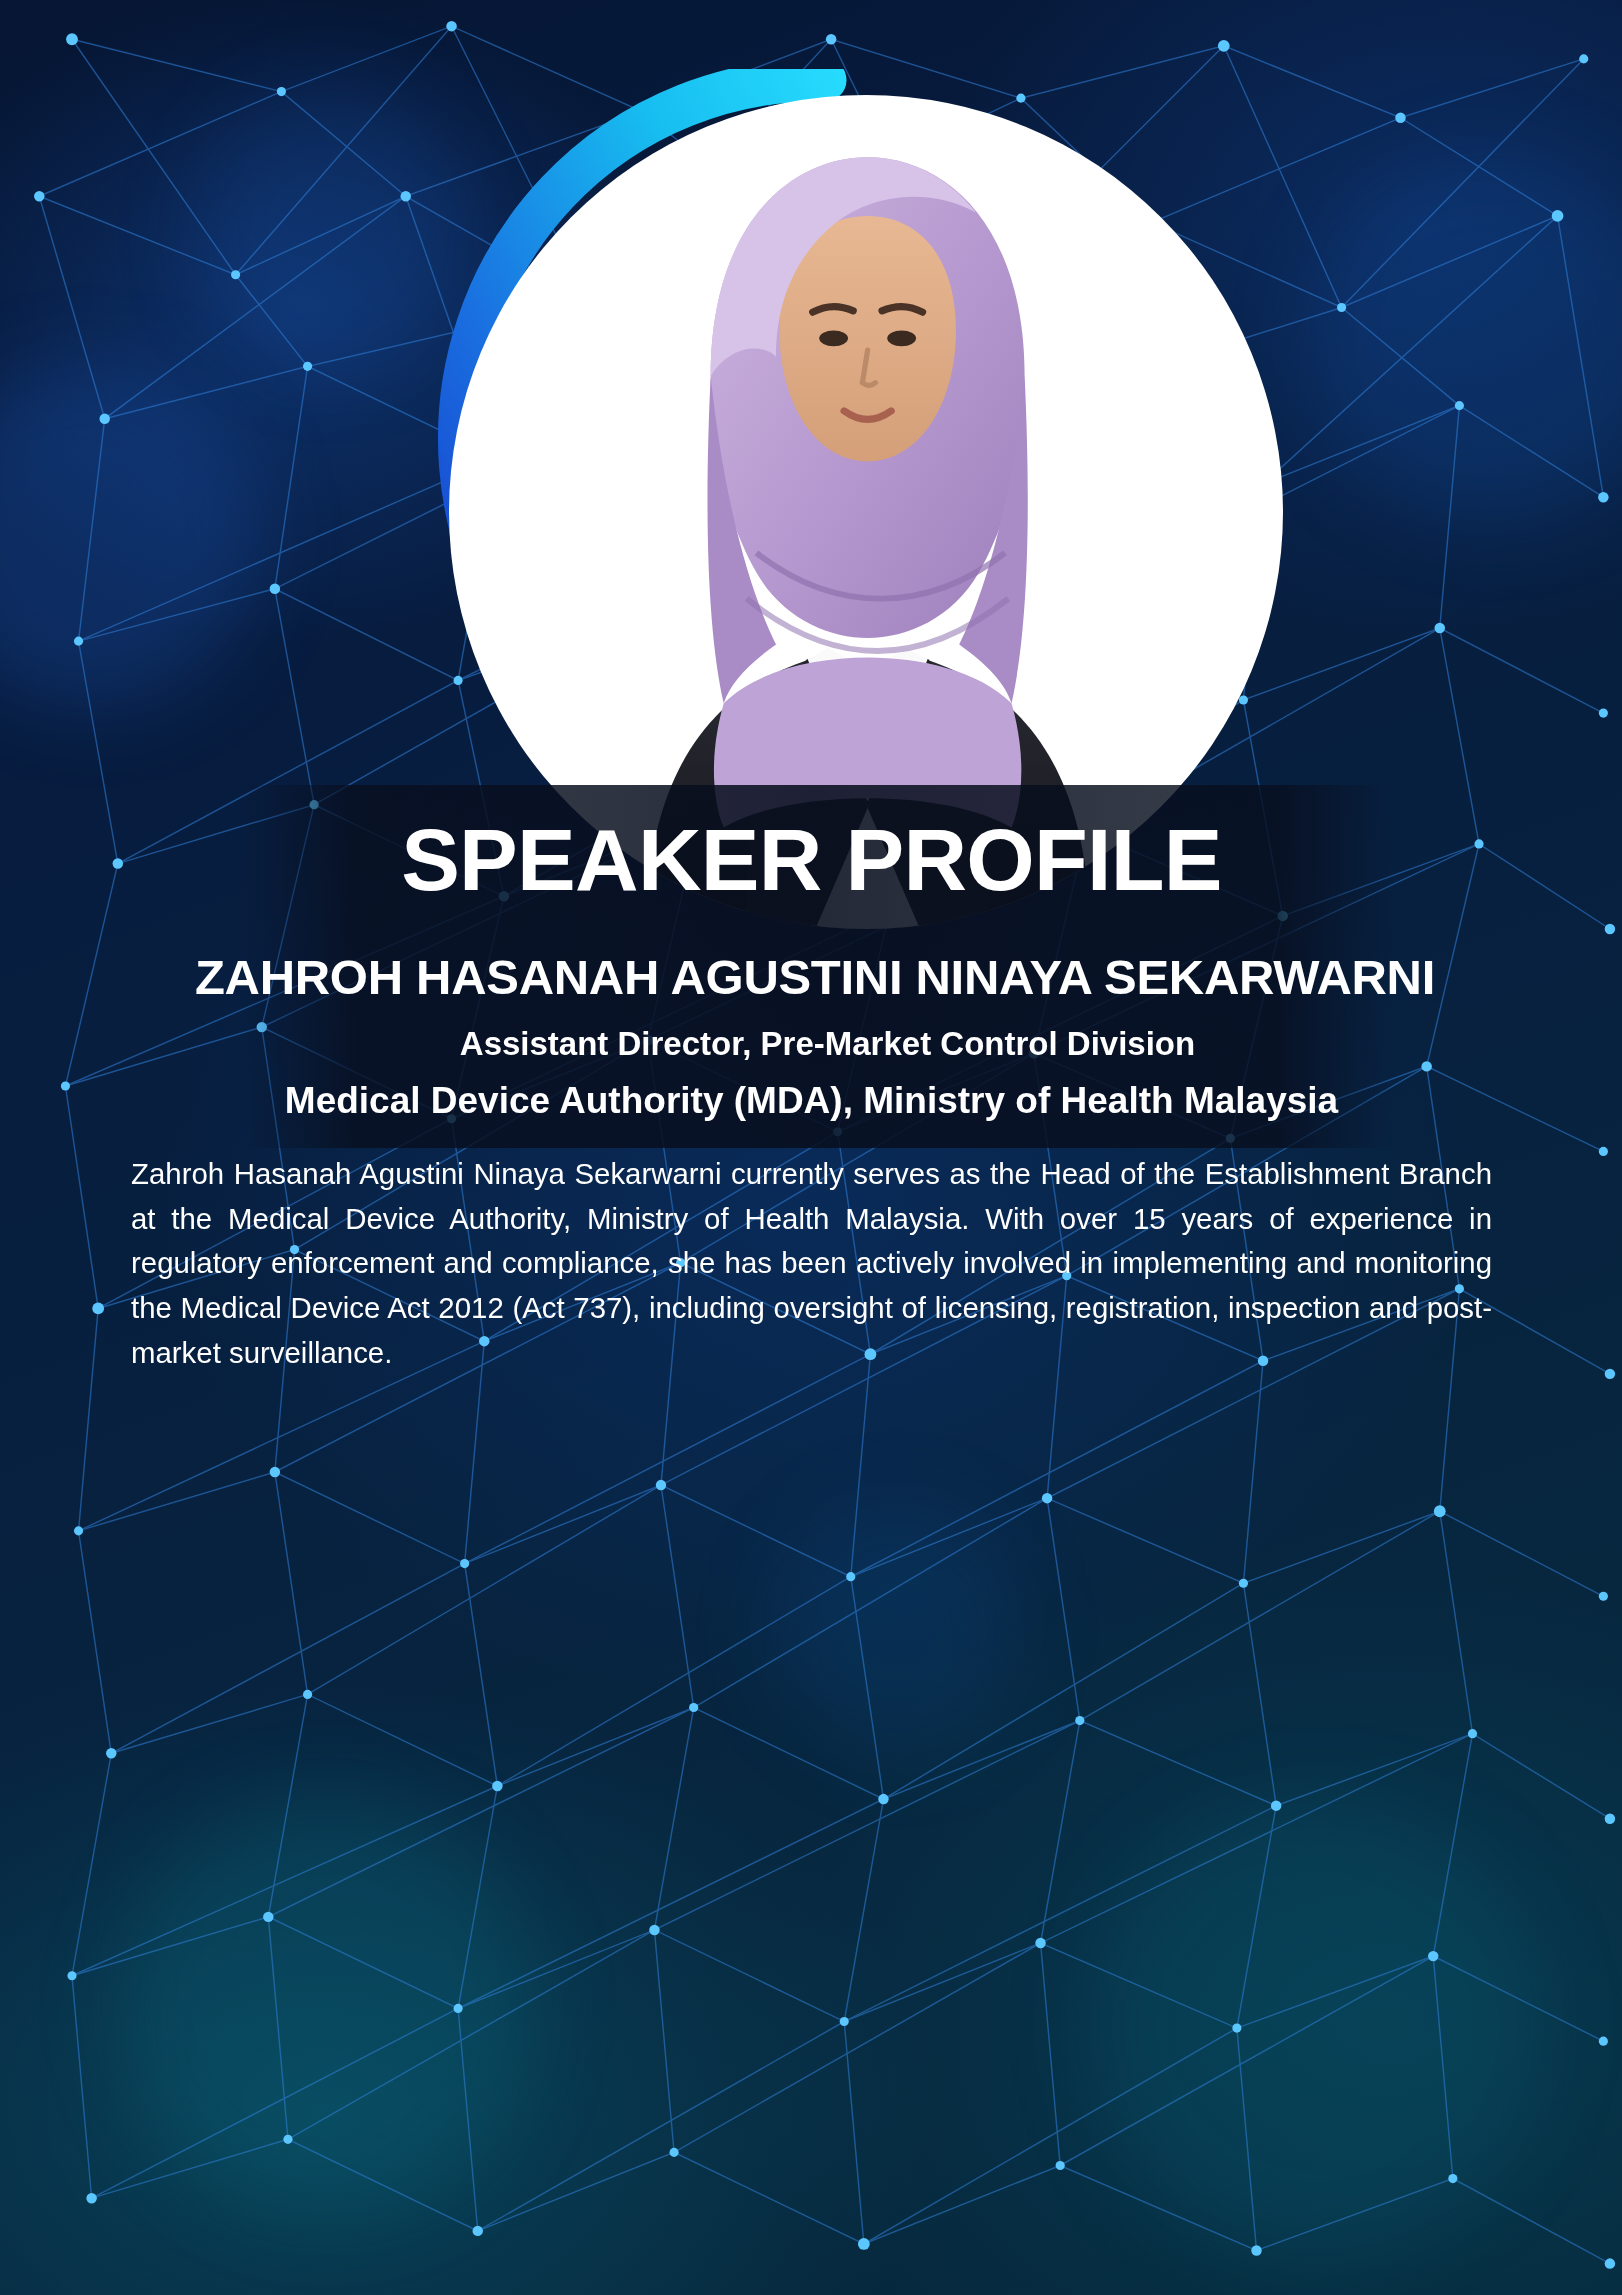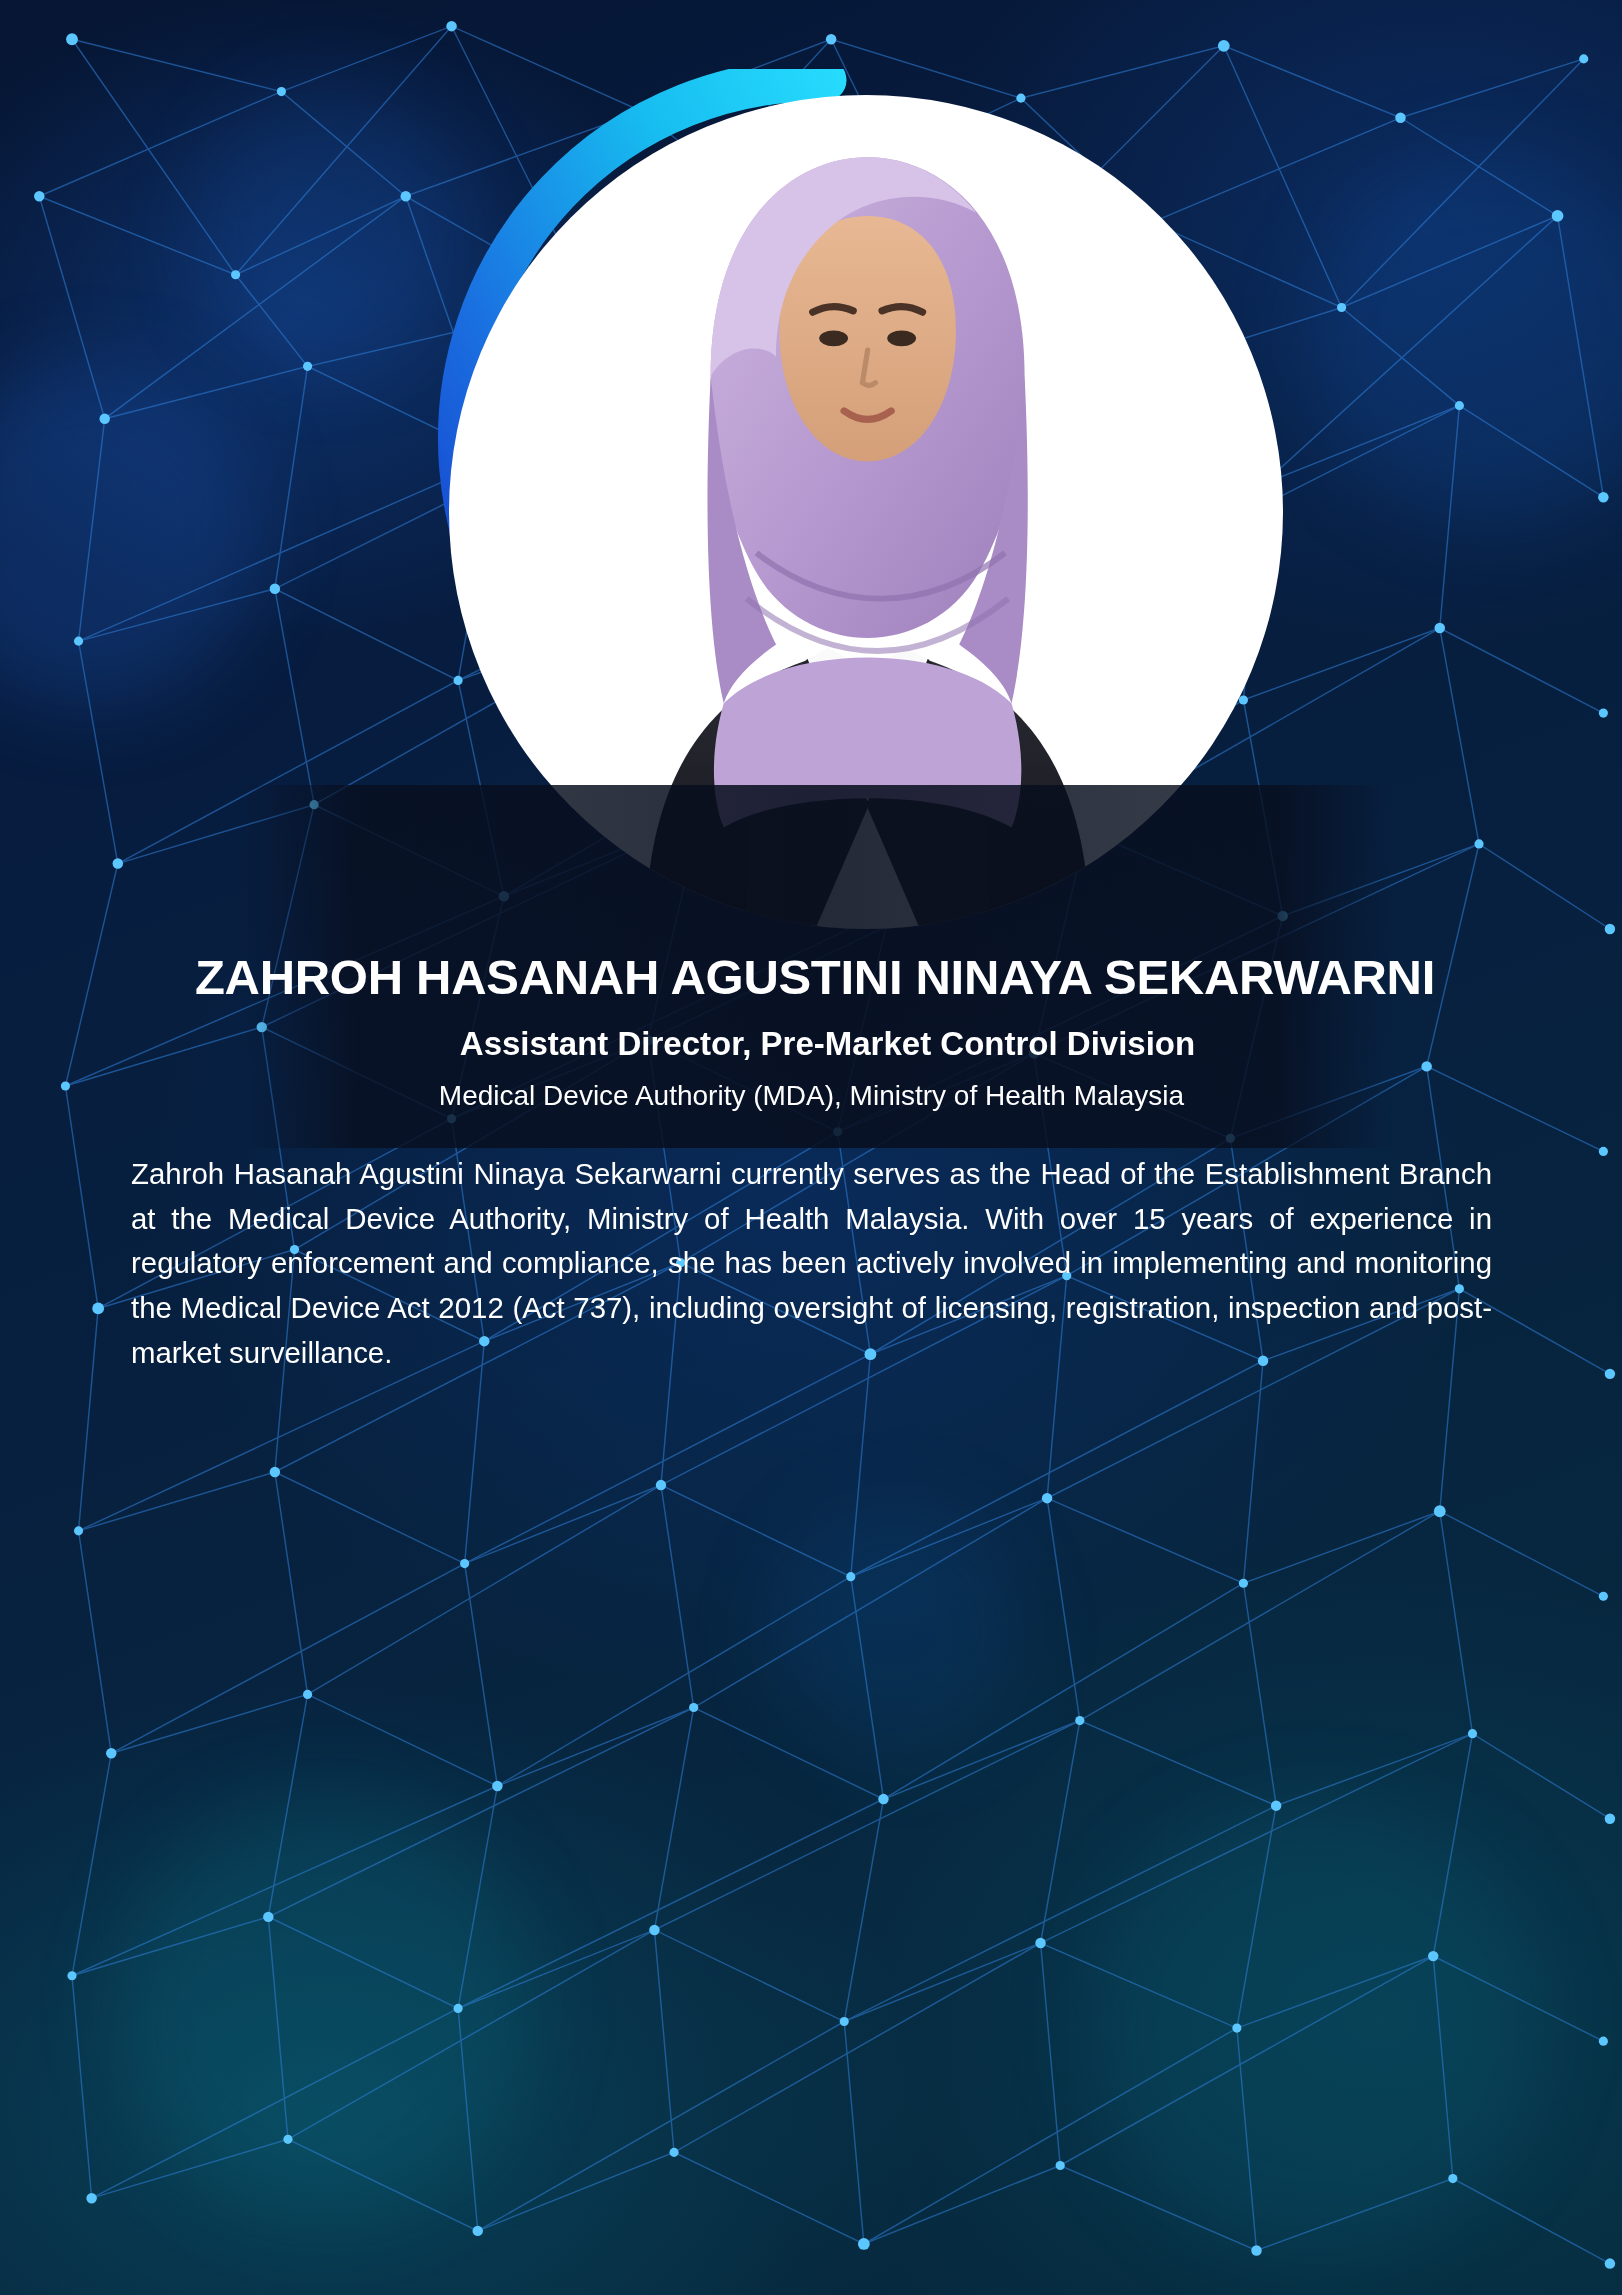--- a/index.html
+++ b/index.html
@@ -128,22 +128,22 @@
     font-weight: 700;
   }
 
   .speaker-org {
     position: absolute;
     left: 0;
     top: 1080px;
     width: 1623px;
     text-align: center;
     color: #ffffff;
-    font-size: 28px;
-    font-weight: 400;
+    font-size: 37px;
+    font-weight: 700;
   }
 
   .bio {
     position: absolute;
     left: 131px;
     top: 1152px;
     width: 1361px;
     color: #ffffff;
     font-size: 29.4px;
     line-height: 1.52;
@@ -366,20 +366,21 @@
         <path d="M470 700 q90 70 190 70 q100 0 190 -70" stroke="#8f72ae" stroke-width="9" fill="none" opacity="0.7"></path>
         <path d="M455 770 q100 80 200 80 q100 0 200 -80" stroke="#8f72ae" stroke-width="9" fill="none" opacity="0.55"></path>
 
         <path d="M420 930 C470 880 560 860 640 860 C720 860 810 880 860 930 C880 1000 880 1070 860 1120 C760 1060 520 1060 420 1120 C400 1070 400 1000 420 930 Z" fill="#bda3d6"></path>
       </svg>
     </div>
   </div>
 
   <div class="title-band"></div>
 
+  <div class="heading">SPEAKER PROFILE</div>
   <div class="speaker-name">ZAHROH HASANAH AGUSTINI NINAYA SEKARWARNI</div>
   <div class="speaker-role">Assistant Director, Pre-Market Control Division</div>
   <div class="speaker-org">Medical Device Authority (MDA), Ministry of Health Malaysia</div>
 
   <div class="bio">Zahroh Hasanah Agustini Ninaya Sekarwarni currently serves as the Head of the Establishment Branch at the Medical Device Authority, Ministry of Health Malaysia. With over 15 years of experience in regulatory enforcement and compliance, she has been actively involved in implementing and monitoring the Medical Device Act 2012 (Act 737), including oversight of licensing, registration, inspection and post-market surveillance.</div>
 
 </div>
 
 
 </body></html>

